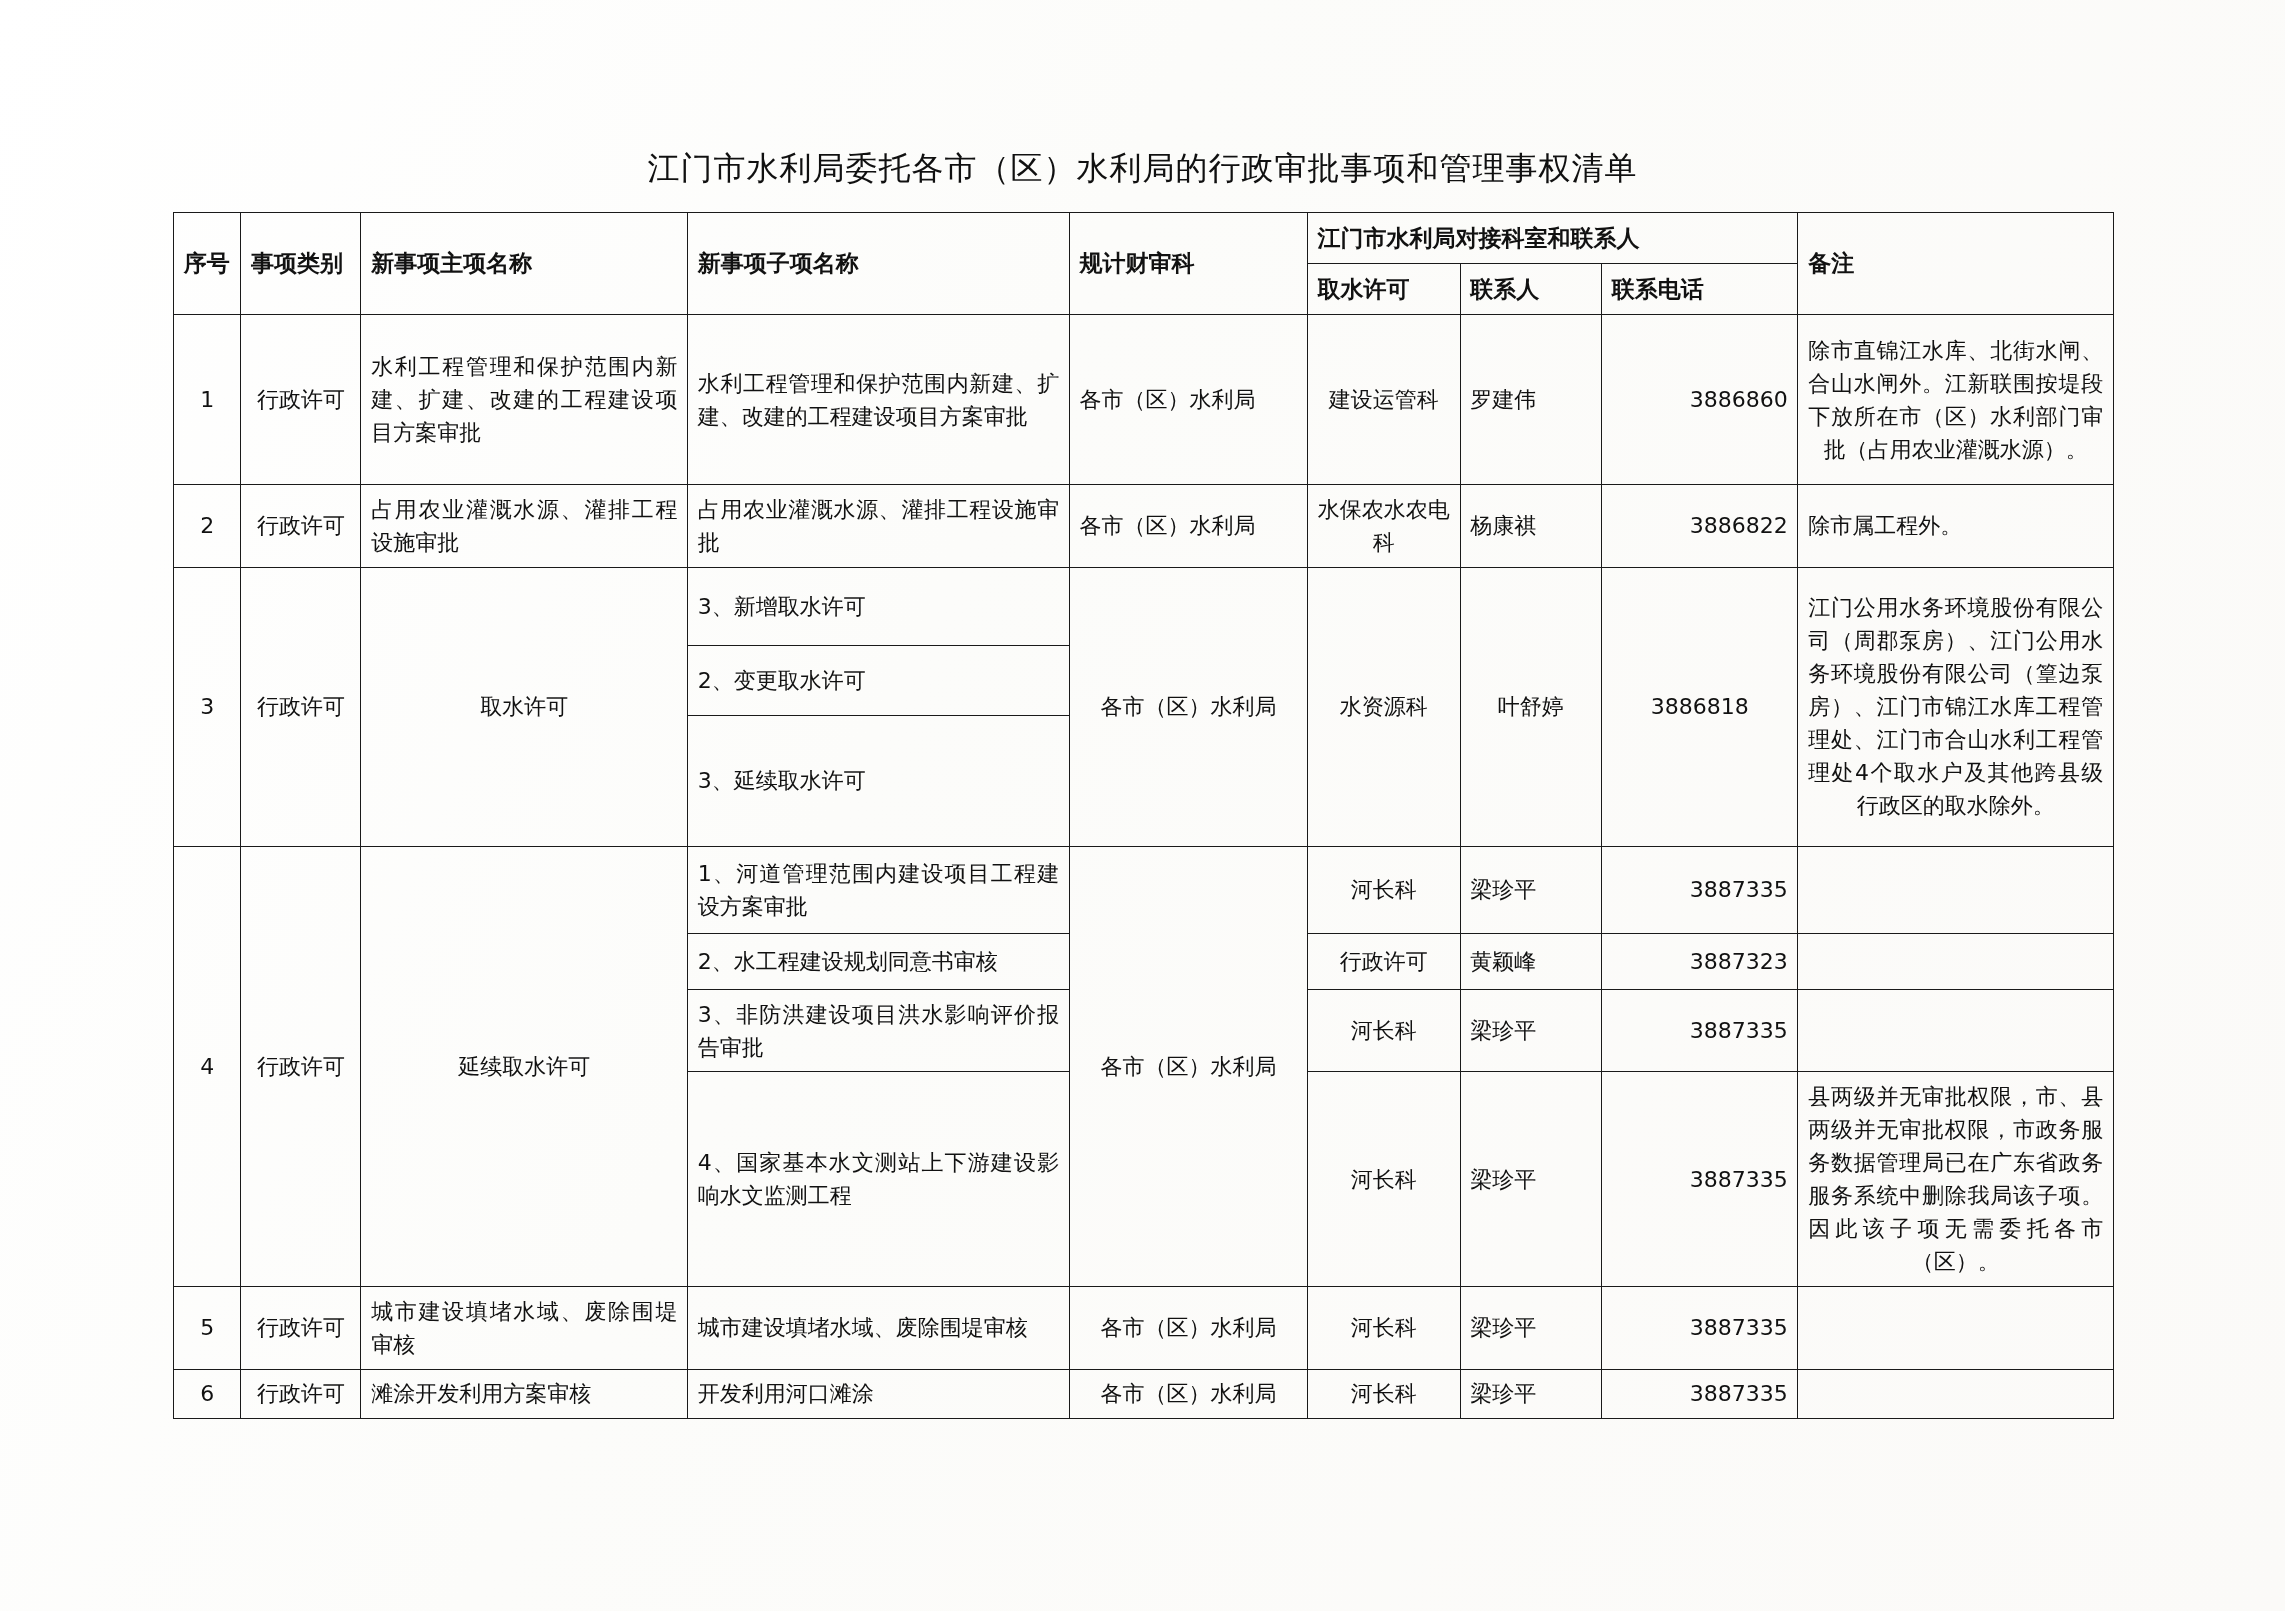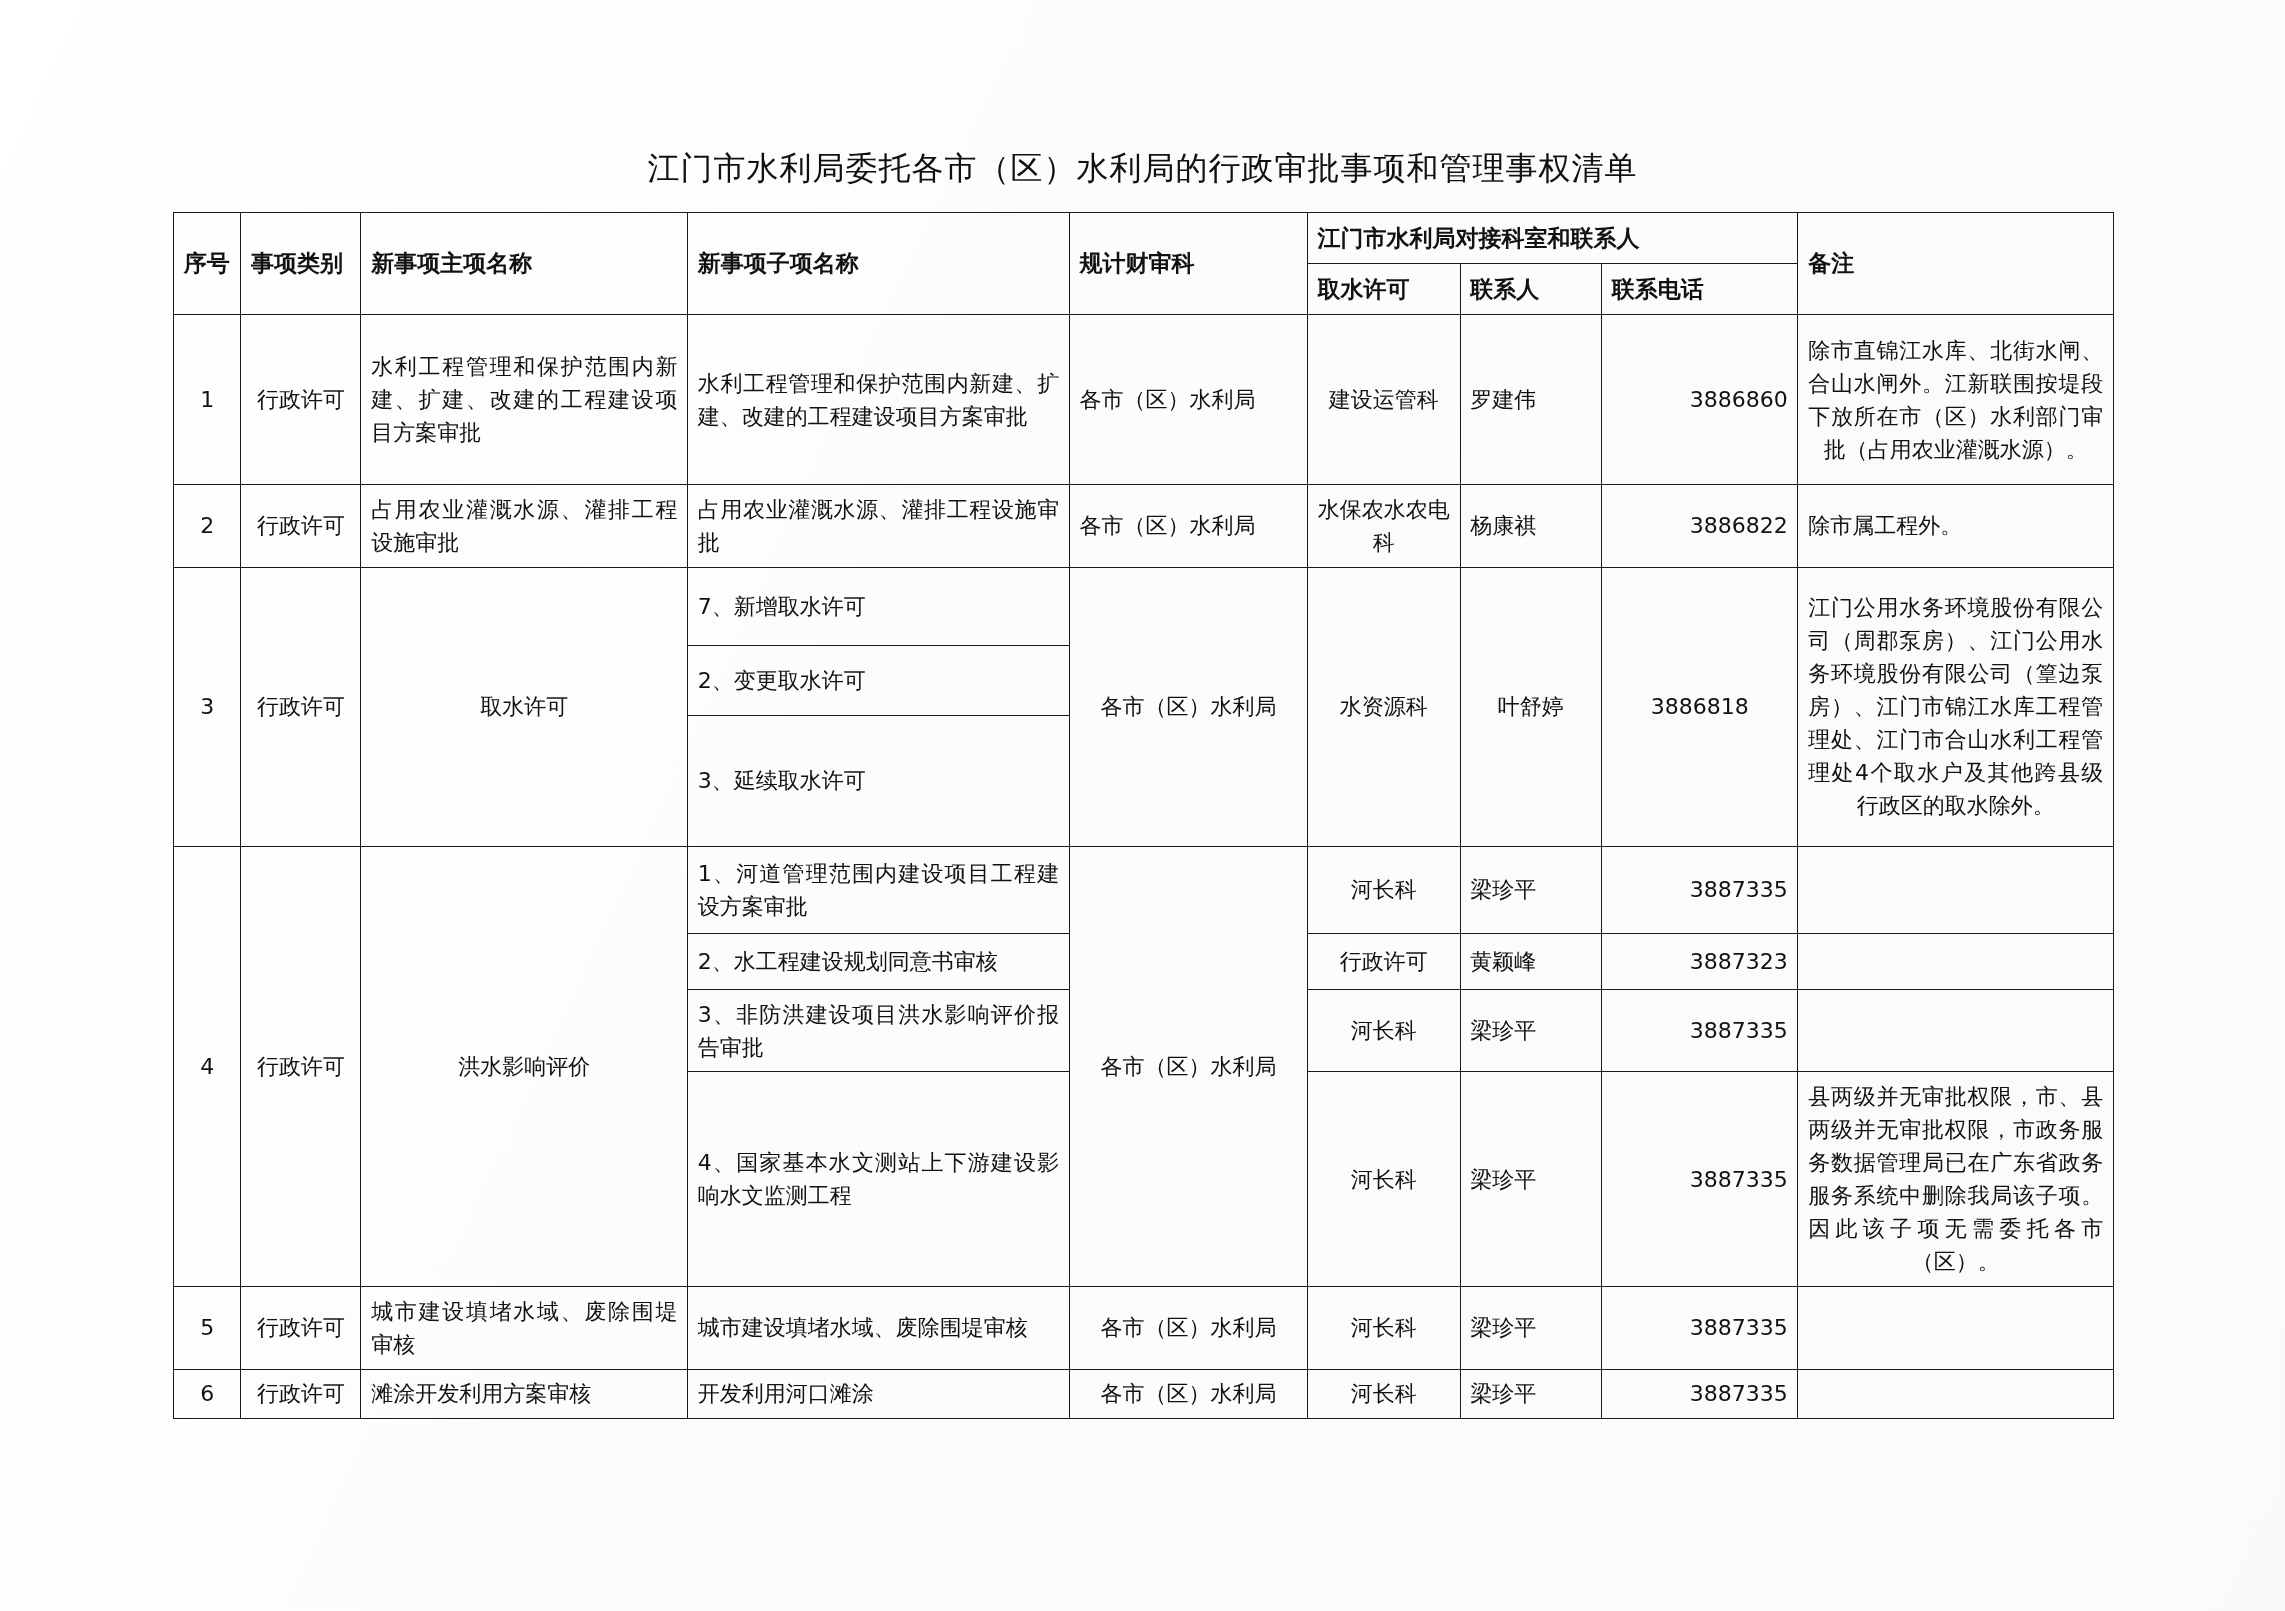--- a/index.html
+++ b/index.html
@@ -138,38 +138,38 @@
           <td class="center">水保农水农电科</td>
           <td class="left">杨康祺</td>
           <td class="right">3886822</td>
           <td class="left">除市属工程外。</td>
         </tr>
 
         <tr>
           <td class="center" rowspan="3">3</td>
           <td class="center" rowspan="3">行政许可</td>
           <td class="center" rowspan="3">取水许可</td>
-          <td class="left" style="height:78px">7、新增取水许可</td>
+          <td class="left" style="height:78px">3、新增取水许可</td>
           <td class="center" rowspan="3">各市（区）水利局</td>
           <td class="center" rowspan="3">水资源科</td>
           <td class="center" rowspan="3">叶舒婷</td>
           <td class="center" rowspan="3">3886818</td>
           <td class="rmk" rowspan="3">江门公用水务环境股份有限公司（周郡泵房）、江门公用水务环境股份有限公司（篁边泵房）、江门市锦江水库工程管理处、江门市合山水利工程管理处4个取水户及其他跨县级行政区的取水除外。</td>
         </tr>
         <tr>
           <td class="left" style="height:70px">2、变更取水许可</td>
         </tr>
         <tr>
           <td class="left" style="height:131px">3、延续取水许可</td>
         </tr>
 
         <tr>
           <td class="center" rowspan="4">4</td>
           <td class="center" rowspan="4">行政许可</td>
-          <td class="center" rowspan="4">洪水影响评价</td>
+          <td class="center" rowspan="4">延续取水许可</td>
           <td class="justify" style="height:87px">1、河道管理范围内建设项目工程建设方案审批</td>
           <td class="center" rowspan="4">各市（区）水利局</td>
           <td class="center">河长科</td>
           <td class="left">梁珍平</td>
           <td class="right">3887335</td>
           <td class="rmk"></td>
         </tr>
         <tr>
           <td class="left" style="height:56px">2、水工程建设规划同意书审核</td>
           <td class="center">行政许可</td>

